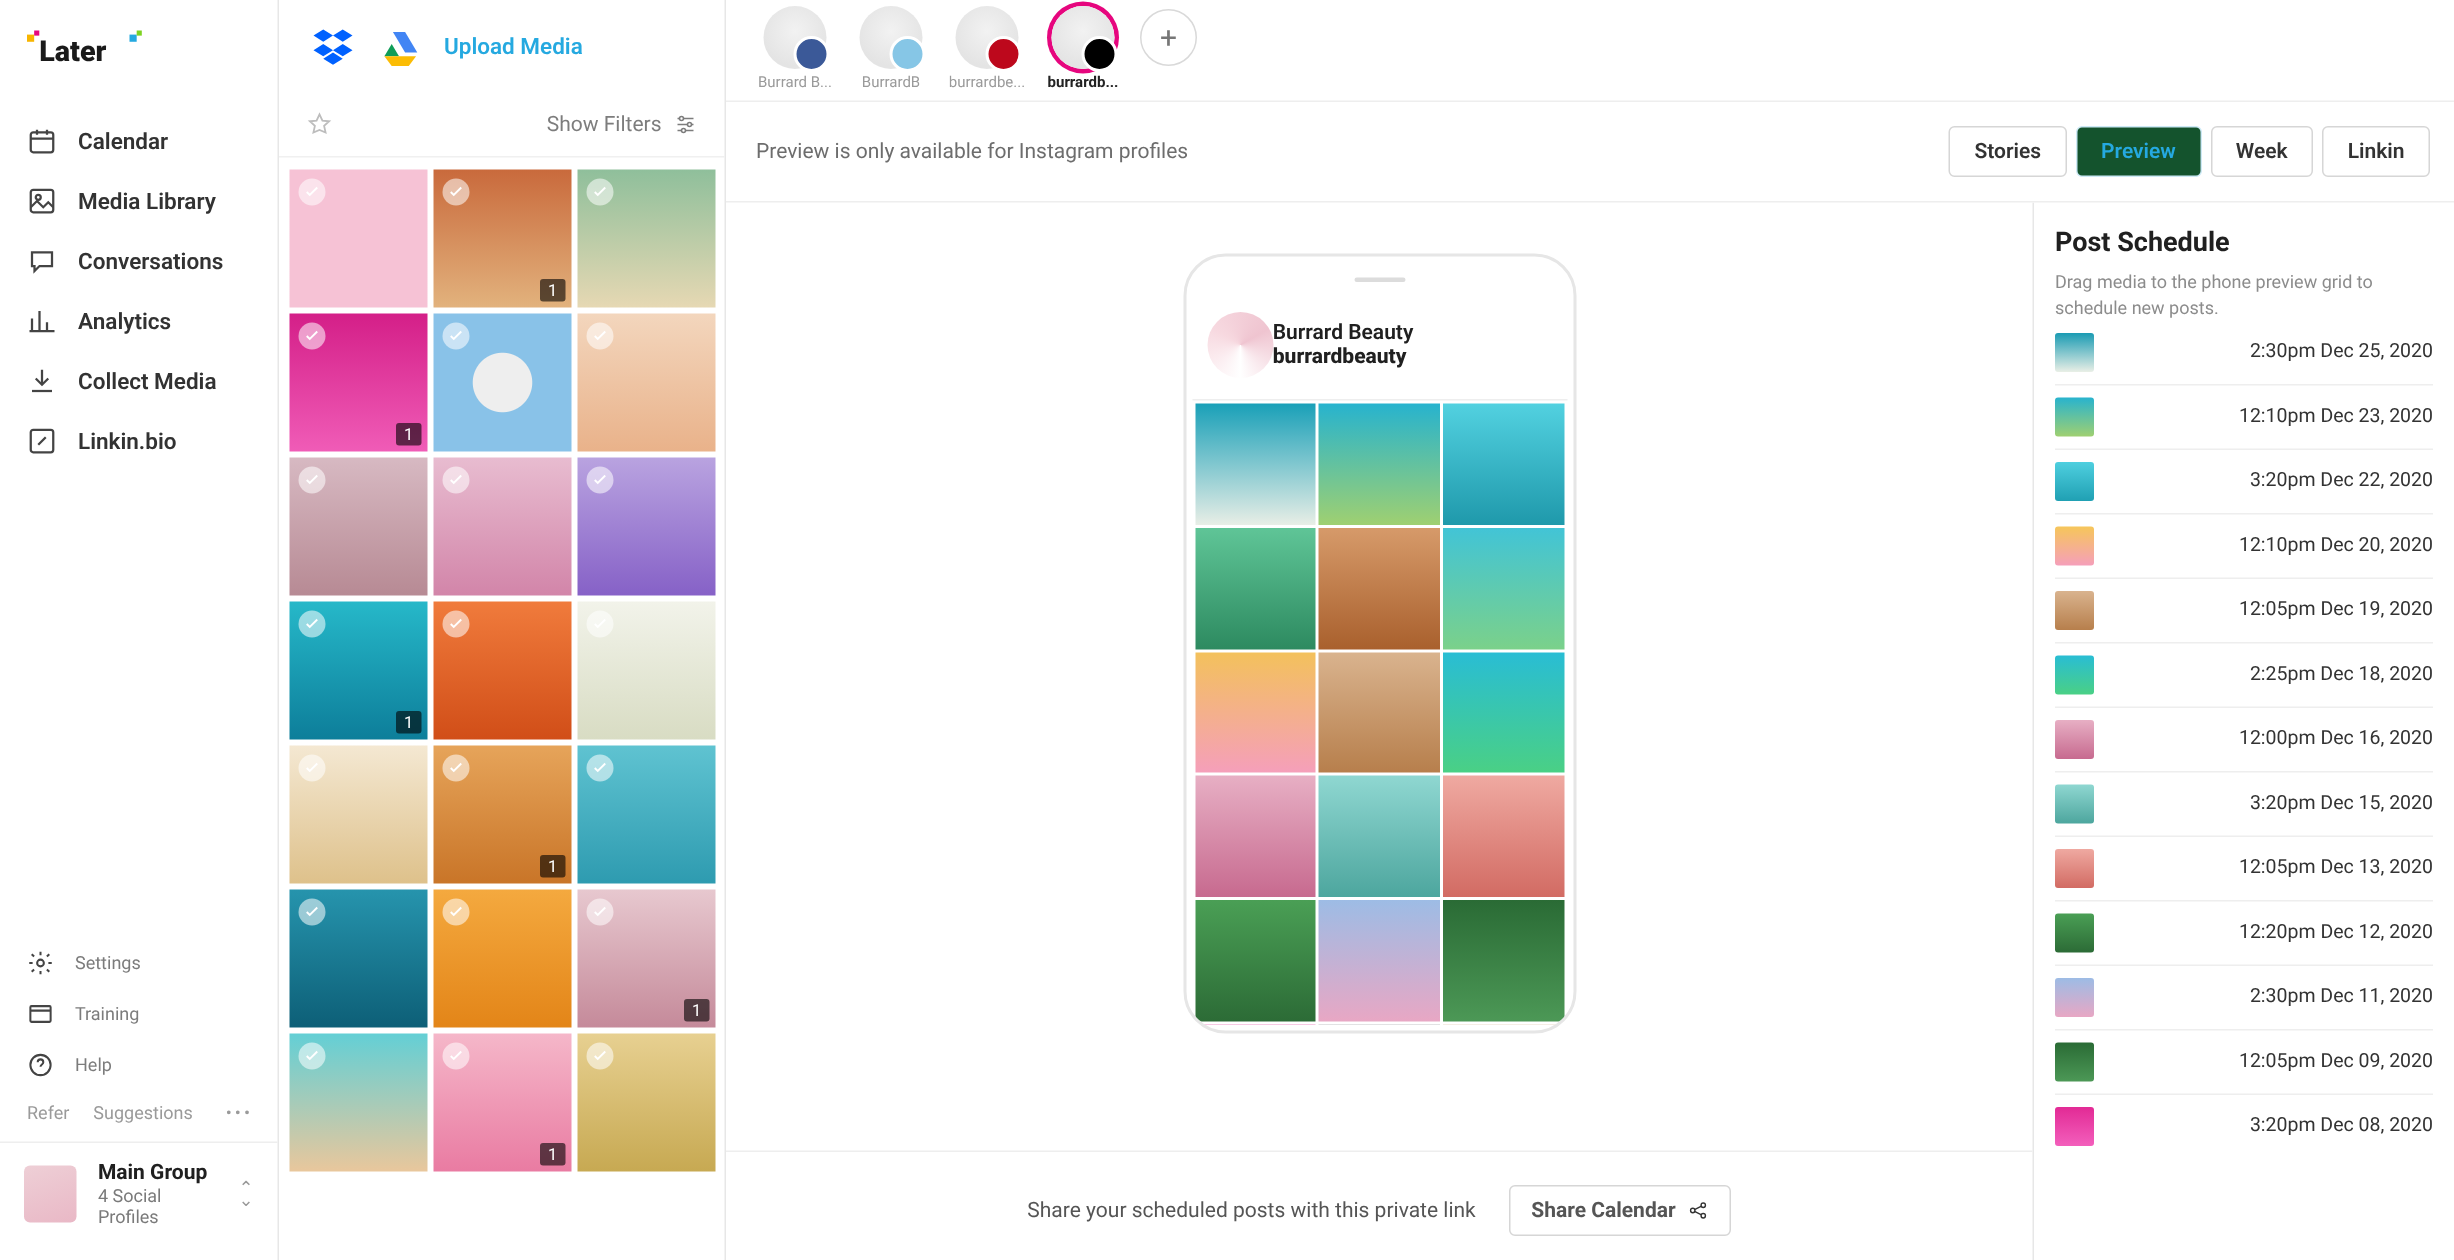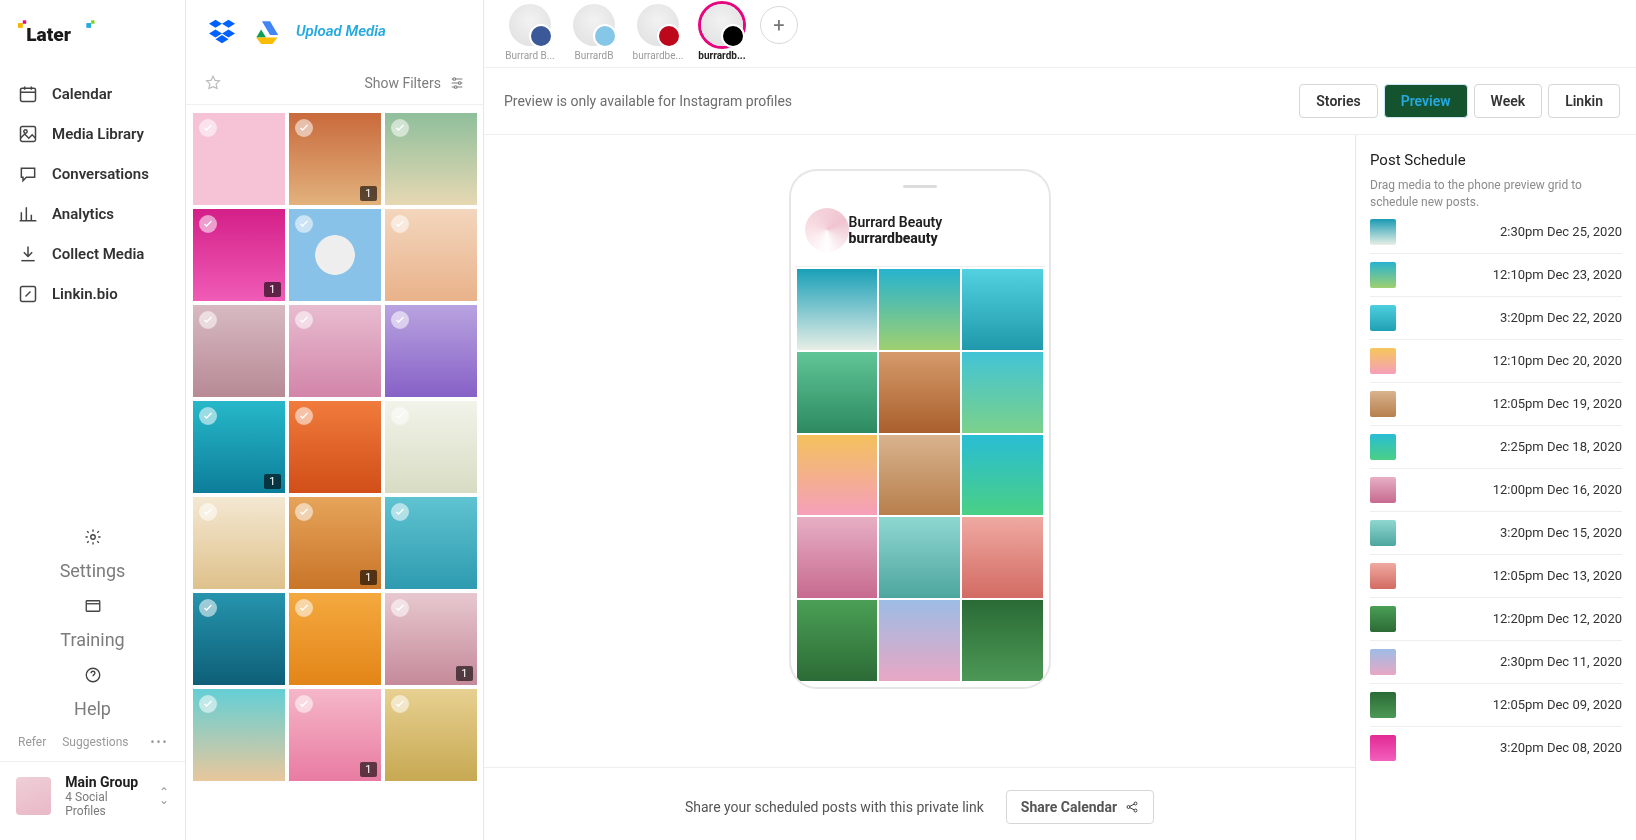--- a/index.html
+++ b/index.html
@@ -7,36 +7,36 @@
 .app { display: flex; height: 100%; }
 
 
 .sidebar { width: 186px; border-right: 1px solid #e7e7e7; display: flex; flex-direction: column; padding: 12px 0 10px; }
 .logo { padding: 8px 18px 22px; }
 .logo-svg { width: 82px; height: 28px; }
 .nav { display: flex; flex-direction: column; }
 .nav-item { display: flex; align-items: center; gap: 14px; padding: 10px 18px; font-size: 15px; font-weight: 600; color: #323232; cursor: pointer; }
 .nav-item .ic { width: 20px; height: 20px; flex: 0 0 20px; }
 .spacer { flex: 1; }
-.foot-item { display: flex; align-items: center; gap: 14px; padding: 8px 18px; font-size: 18px; color: #7c7c7c; cursor: pointer; flex-direction: column; }
+.foot-item { display: flex; align-items: center; gap: 14px; padding: 8px 18px; font-size: 12px; color: #7c7c7c; cursor: pointer; }
 .foot-item .ic { width: 18px; height: 18px; flex: 0 0 18px; }
 .refer-row { display: flex; align-items: center; gap: 16px; padding: 8px 18px; font-size: 12px; color: #9a9a9a; }
 .dots { margin-left: 6px; letter-spacing: 2px; }
 .group-card { display: flex; align-items: center; gap: 14px; padding: 12px 16px; border-top: 1px solid #eee; margin-top: 4px; cursor: pointer; }
 .group-thumb { width: 38px; height: 38px; border-radius: 4px; background: linear-gradient(160deg,#eecfd6 0%, #e9b8c6 100%); }
 .group-meta { display:flex; flex-direction:column; }
 .group-title { font-weight: 700; font-size: 14px; }
 .group-sub { font-size: 12px; color: #7a7a7a; }
 .chev { margin-left: auto; font-size: 12px; color:#999; display:flex; flex-direction:column; line-height:8px; }
 
 
 .media-panel { width: 298px; border-right: 1px solid #e7e7e7; display: flex; flex-direction: column; }
 .media-head { display: flex; align-items: center; gap: 16px; padding: 18px 22px 22px; }
 .dropbox-svg, .drive-svg { width: 28px; height: 26px; }
-.upload-link { color: #25a9e0; font-weight: 600; font-size: 15px; cursor: pointer; font-style: italic; }
+.upload-link { color: #25a9e0; font-weight: 600; font-size: 15px; cursor: pointer; }
 .media-toolbar { display: flex; align-items: center; justify-content: space-between; padding: 8px 18px 12px; border-bottom: 1px solid #f0f0f0; color:#7d7d7d; font-size:14px; }
 .star-ic { width: 18px; height: 18px; }
 .show-filters { display:flex; align-items:center; gap:8px; cursor:pointer; }
 .sliders-ic { width: 16px; height: 16px; }
 .media-grid { padding: 8px 6px; display: grid; grid-template-columns: repeat(3, 92px); gap: 4px; overflow-y: auto; justify-content: center; }
 .media-grid::-webkit-scrollbar { width: 0; }
 .tile { width: 92px; height: 92px; position: relative; background-size: cover; background-position: center; cursor:pointer; }
 .tile .chk { position:absolute; top:6px; left:6px; width:18px; height:18px; border-radius:50%; background:rgba(255,255,255,0.55); display:flex; align-items:center; justify-content:center; font-size:11px; color:#fff; }
 .tile .chk svg { width:12px; height:12px; }
 .tile .cnt { position:absolute; bottom:4px; right:4px; background:rgba(0,0,0,0.6); color:#fff; font-size:11px; padding:1px 5px; border-radius:2px; }
@@ -74,21 +74,21 @@
 .ig-grid { display:grid; grid-template-columns: repeat(3, 1fr); gap:2px; padding:2px; overflow:hidden; }
 .ig-cell { width:100%; aspect-ratio:1/1; background-size:cover; background-position:center; }
 
 .share-row { padding: 22px 0 16px; display:flex; align-items:center; justify-content:center; gap:22px; font-size:14px; color:#555; border-top:1px solid #eee; width:100%; margin-top:auto; }
 .share-btn { border:1px solid #d6d6d6; border-radius:4px; padding:8px 14px; font-weight:700; display:flex; align-items:center; gap:8px; cursor:pointer; }
 .share-btn svg { width:14px; height:14px; }
 
 
 .sched { width: 281px; border-left:1px solid #e7e7e7; padding: 16px 14px; overflow-y:auto; }
 .sched::-webkit-scrollbar{width:0;}
-.sched h3 { font-size:15px; font-weight:400; margin-bottom:8px; }
+.sched h3 { font-size:18px; font-weight:700; margin-bottom:8px; }
 .sched .hint { font-size:12px; color:#8c8c8c; line-height:1.4; }
 .slot { display:flex; align-items:center; justify-content:space-between; padding:8px 0; border-bottom:1px solid #eee; cursor:pointer; }
 .slot:last-child { border-bottom:none; }
 .slot-thumb { width:26px; height:26px; background-size:cover; background-position:center; border-radius:2px; }
 .slot-time { font-size:13px; color:#333; }
 
 .ic path, .ic rect, .ic circle, .ic line { stroke:#444; stroke-width:1.8; fill:none; }
 </style>
 </head>
 <body>

